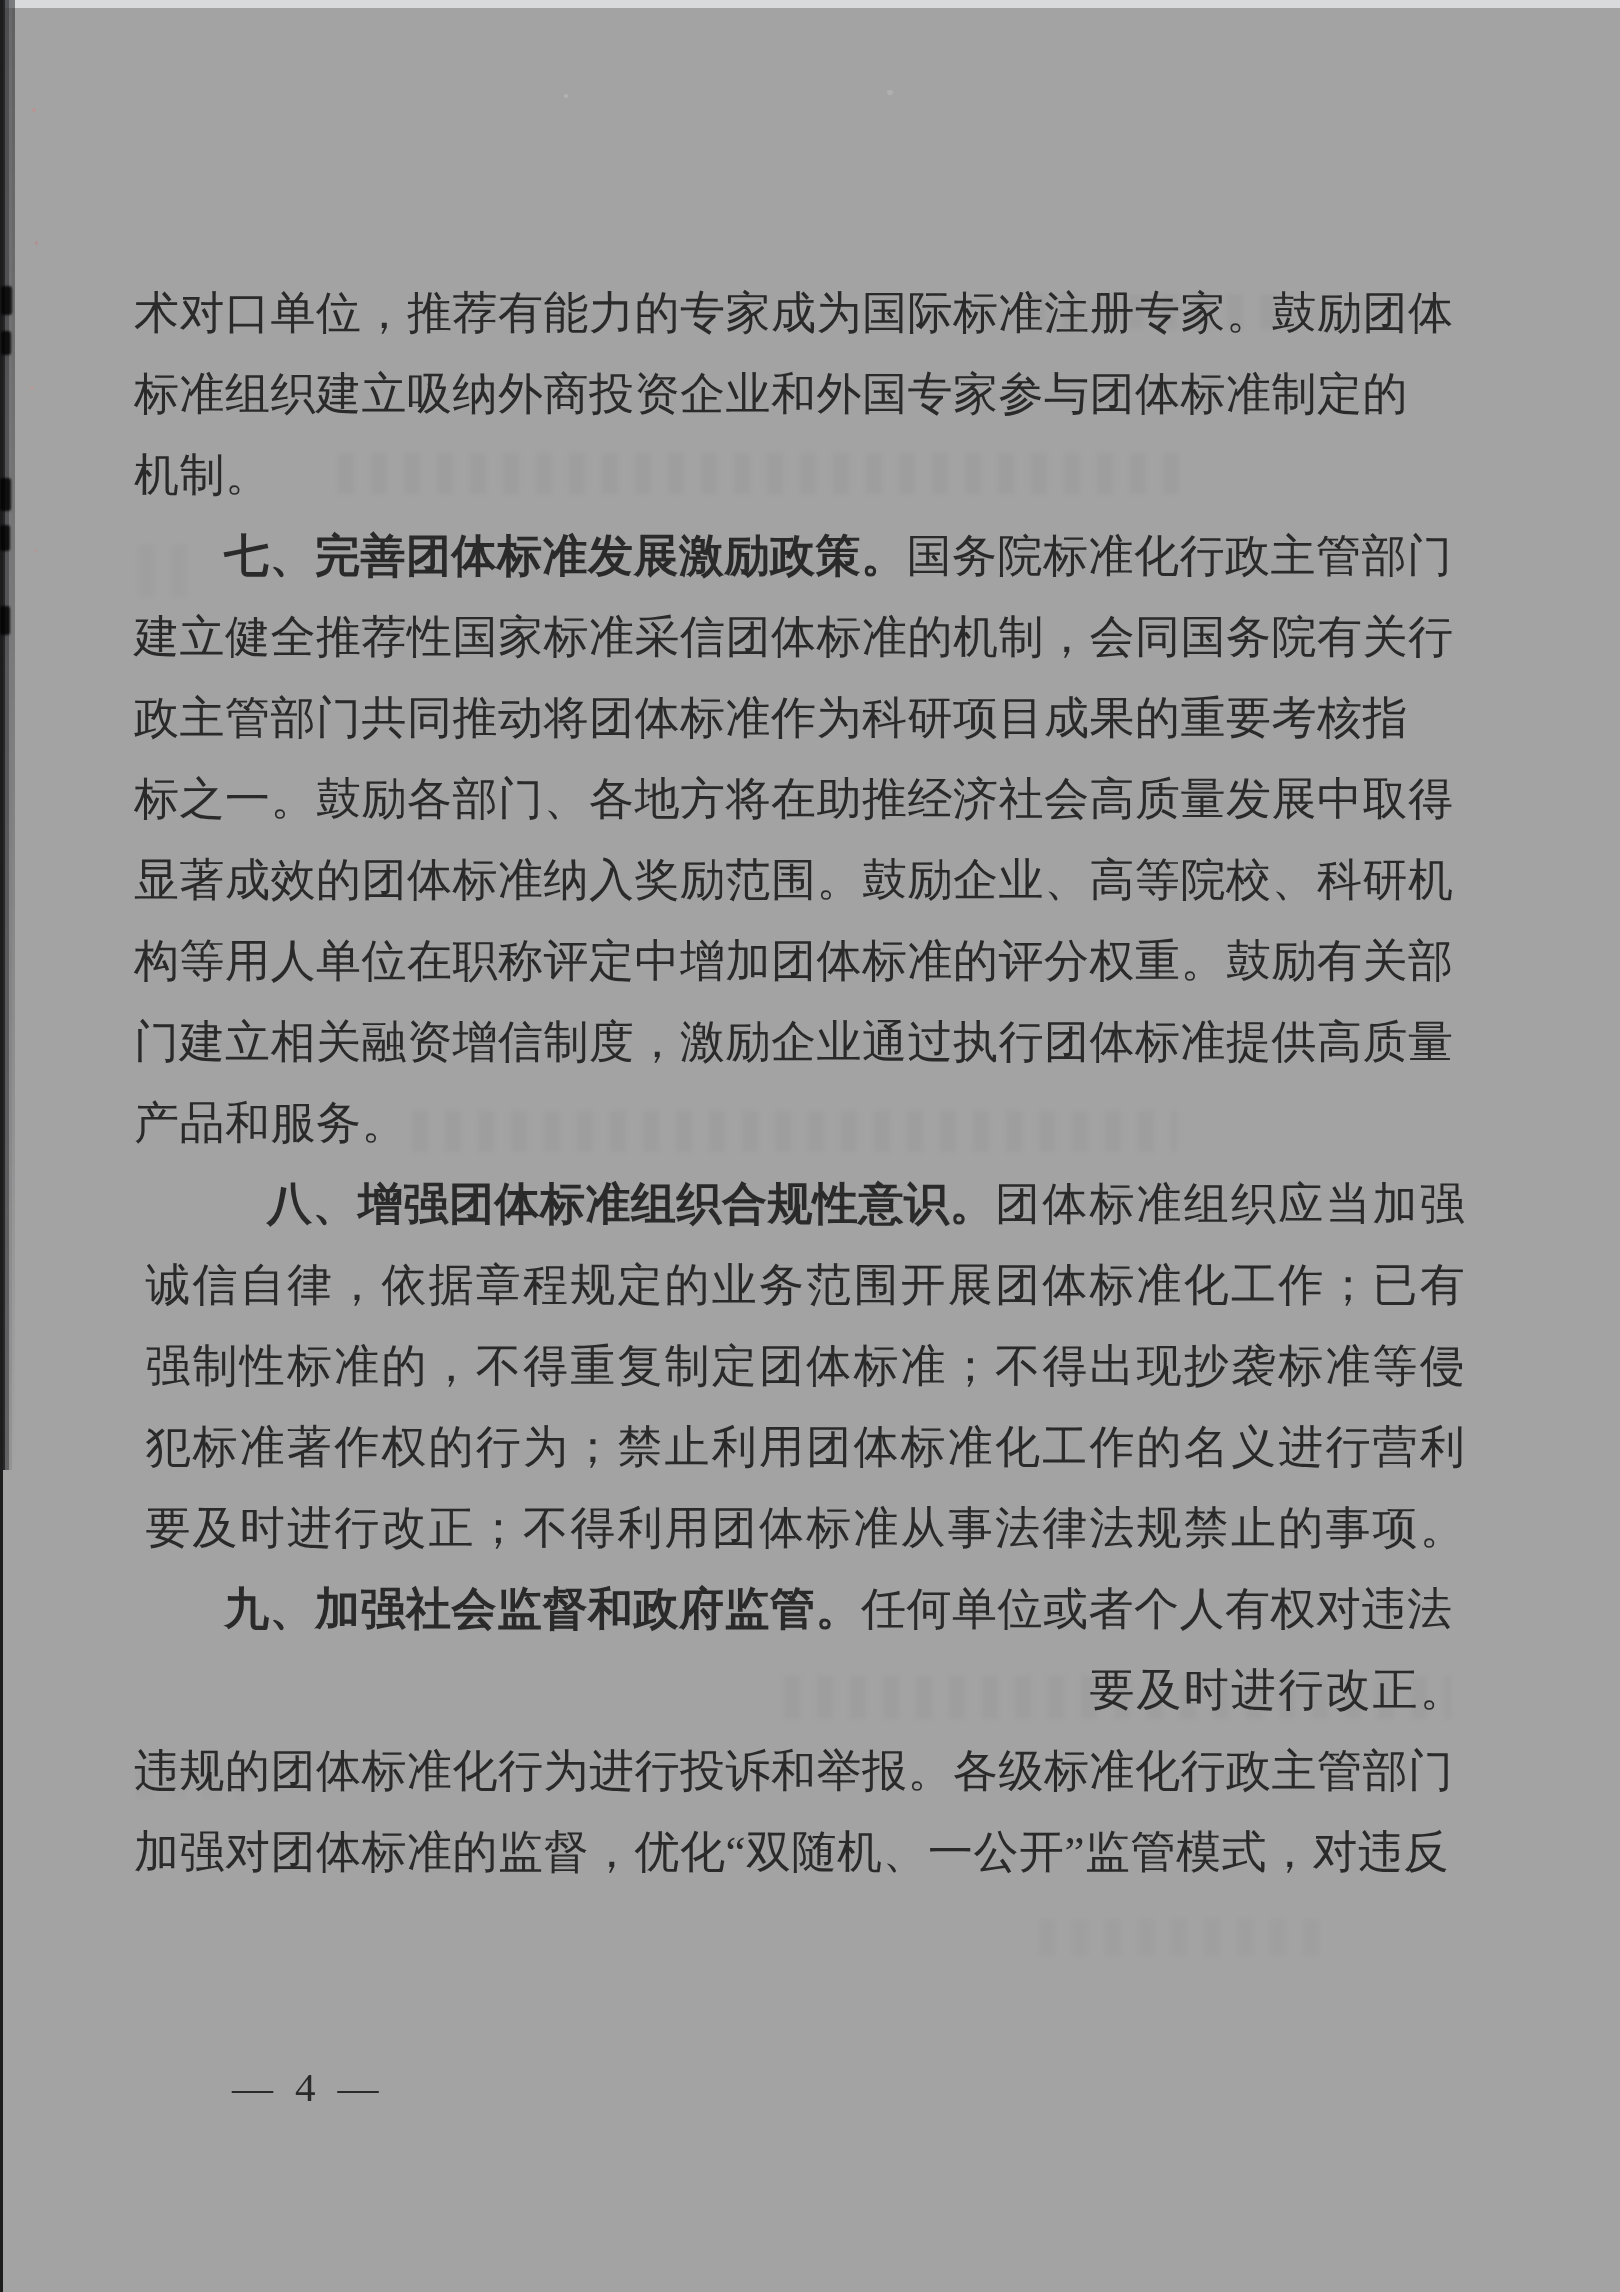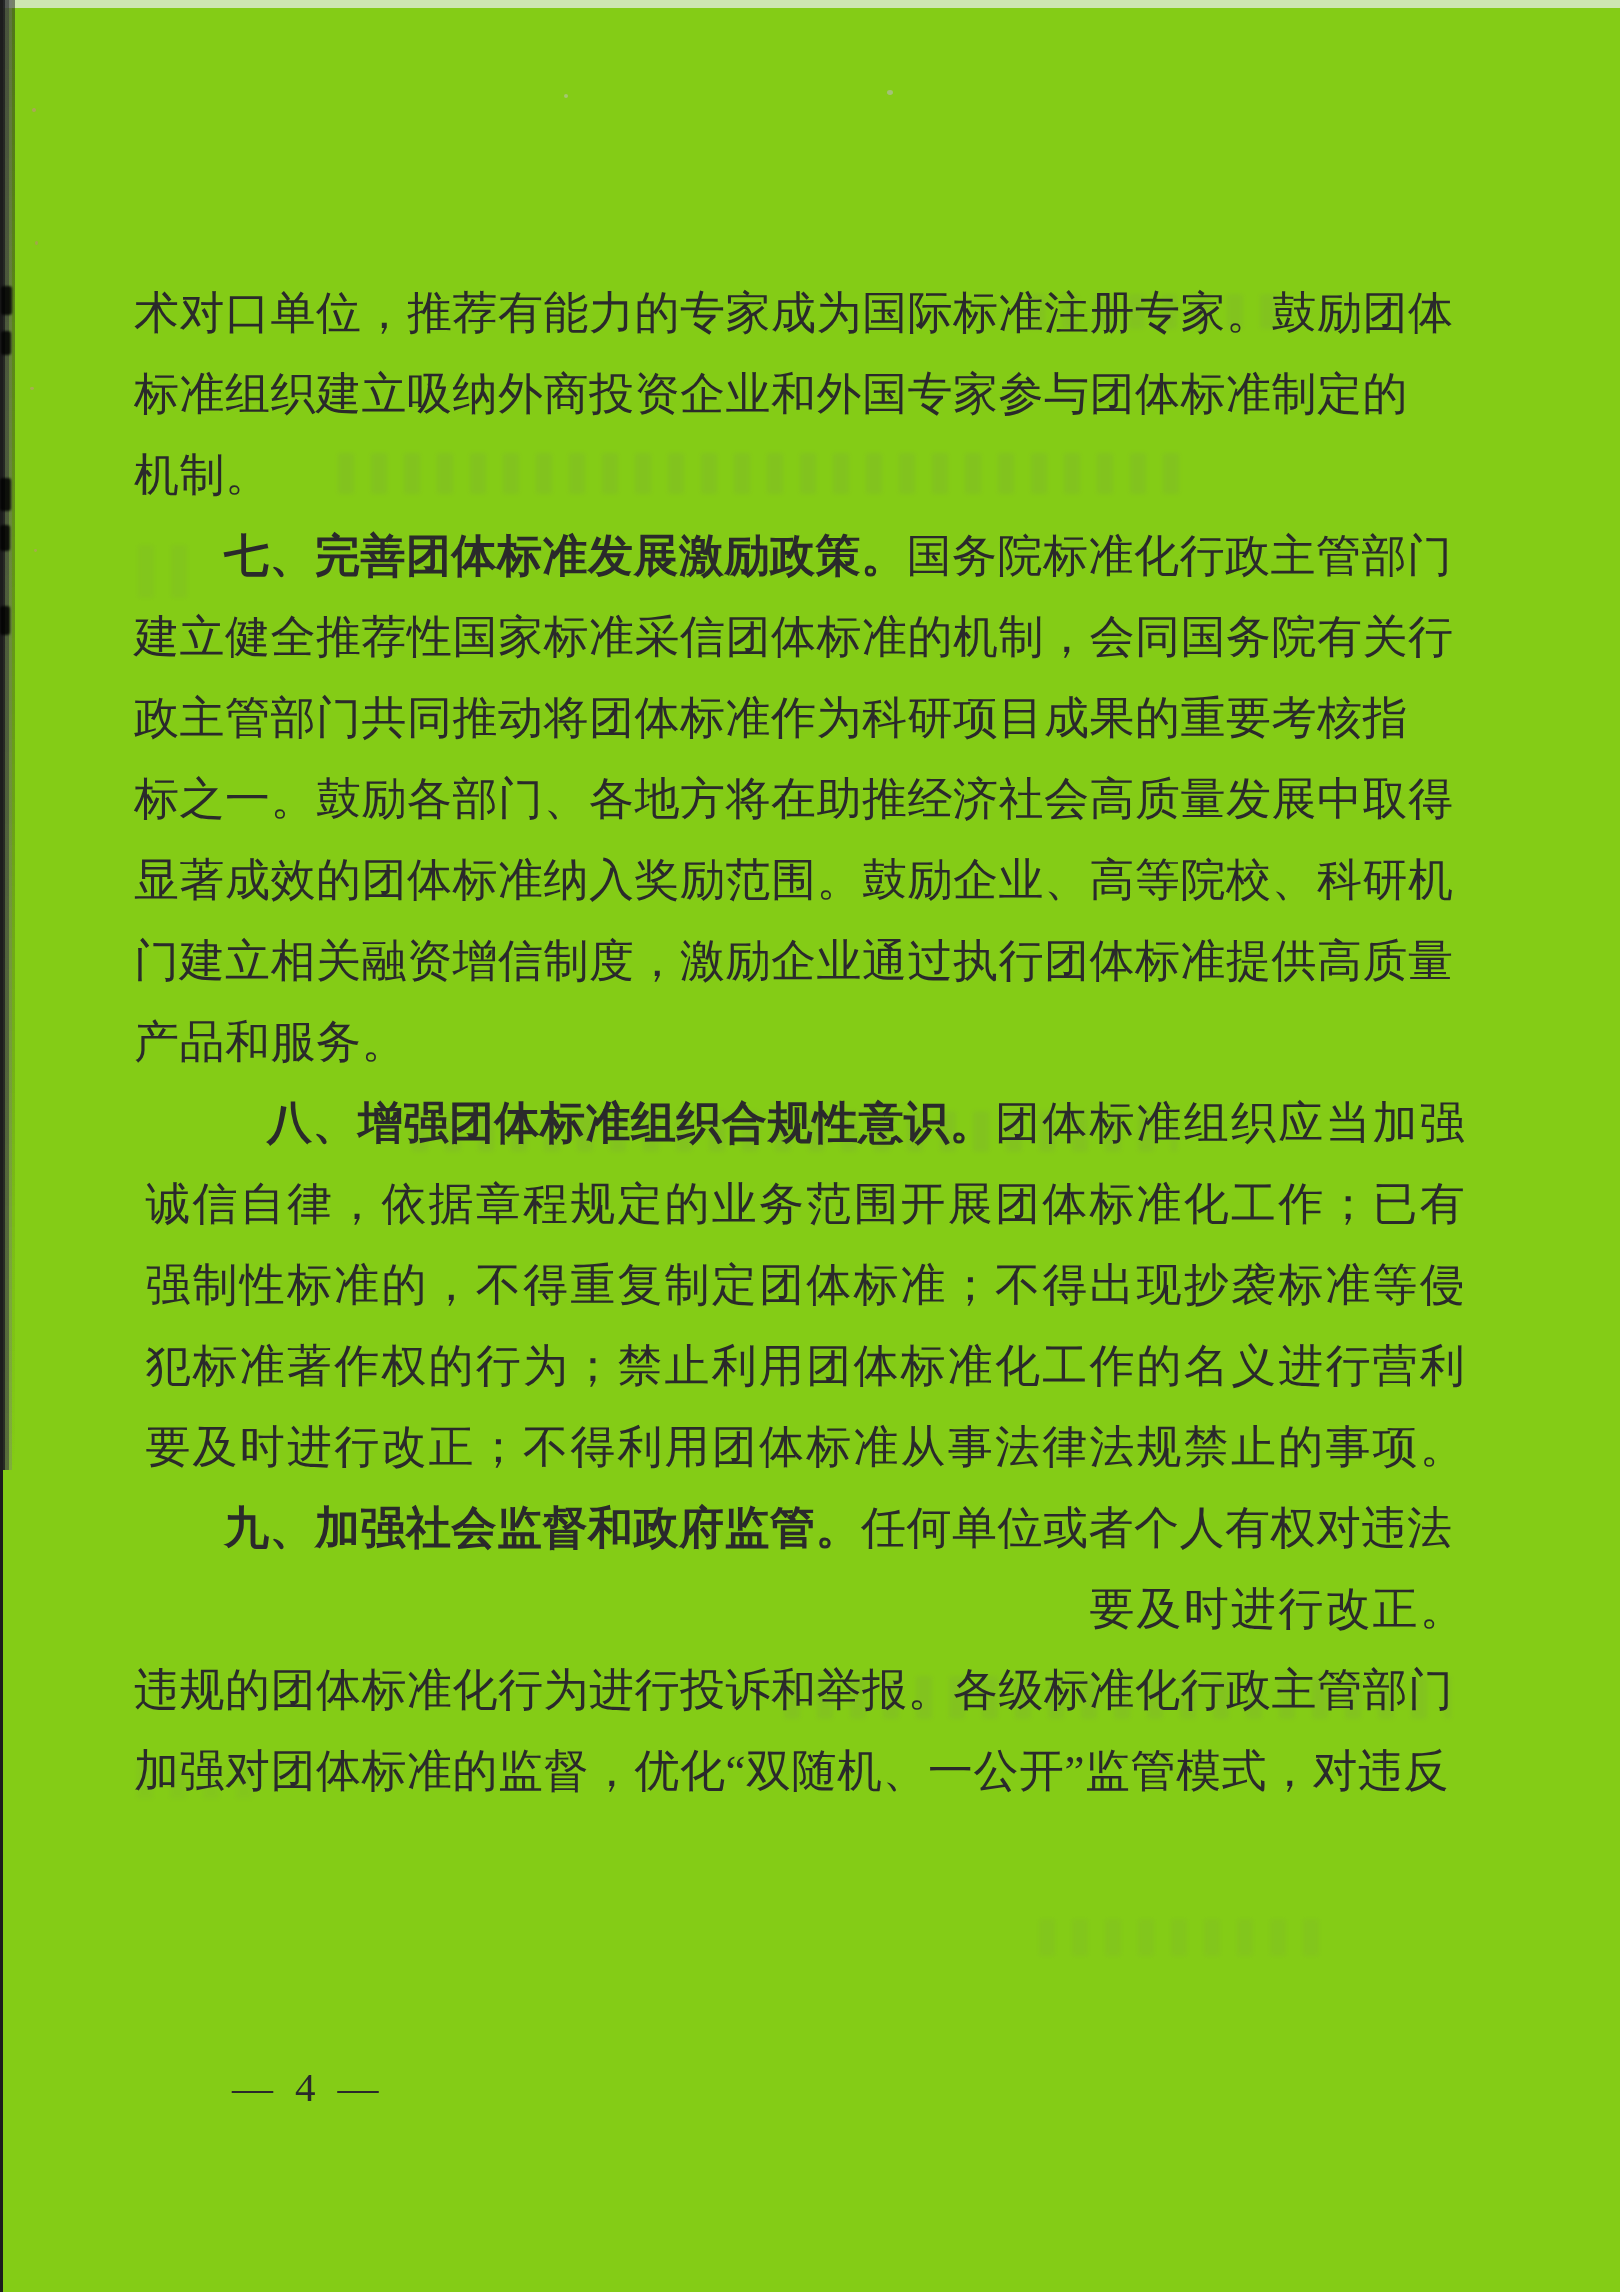--- a/index.html
+++ b/index.html
@@ -1,19 +1,19 @@
 <!DOCTYPE html>
 <html><head>
 <meta charset="utf-8">
 <style>
   html,body{margin:0;padding:0;background:#e9e9e9;}
   .page{
     position:relative;
     width:1620px;height:2293px;
-    background:#84cc16;
+    background:#a3a3a3;
     overflow:hidden;
     font-family:"Liberation Serif","DejaVu Serif",serif;
   }
   
   .top-strip{position:absolute;left:0;top:0;width:100%;height:7.8px;background:#eef1f4;opacity:.7;}
   
   .edge-line{position:absolute;left:0;top:0;width:2.9px;height:100%;background:#1d1d1d;}
   .edge-band{
     position:absolute;left:0;top:0;width:14.7px;height:1470px;
     background:linear-gradient(to right,rgba(35,35,38,.95) 0 4.9px,rgba(70,70,74,.7) 4.9px 8.8px,rgba(120,120,124,.35) 8.8px 11.8px,rgba(160,160,164,0) 11.8px),
@@ -84,20 +84,21 @@
 
   <div class="text-block">
     <div class="line"><span class="bold"></span><span>术对口单位，推荐有能力的专家成为国际标准注册专家。鼓励团体</span></div>
     <div class="line"><span class="bold"></span><span>标准组织建立吸纳外商投资企业和外国专家参与团体标准制定的</span></div>
     <div class="line"><span class="bold"></span><span>机制。</span></div>
     <div class="line indent"><span class="bold">七、完善团体标准发展激励政策。</span><span>国务院标准化行政主管部门</span></div>
     <div class="line"><span class="bold"></span><span>建立健全推荐性国家标准采信团体标准的机制，会同国务院有关行</span></div>
     <div class="line"><span class="bold"></span><span>政主管部门共同推动将团体标准作为科研项目成果的重要考核指</span></div>
     <div class="line"><span class="bold"></span><span>标之一。鼓励各部门、各地方将在助推经济社会高质量发展中取得</span></div>
     <div class="line"><span class="bold"></span><span>显著成效的团体标准纳入奖励范围。鼓励企业、高等院校、科研机</span></div>
+    <div class="line"><span class="bold"></span><span>构等用人单位在职称评定中增加团体标准的评分权重。鼓励有关部</span></div>
     <div class="line"><span class="bold"></span><span>门建立相关融资增信制度，激励企业通过执行团体标准提供高质量</span></div>
     <div class="line"><span class="bold"></span><span>产品和服务。</span></div>
     <div class="line indent p8"><span class="bold">八、增强团体标准组织合规性意识。</span><span>团体标准组织应当加强</span></div>
     <div class="line p8"><span class="bold"></span><span>诚信自律，依据章程规定的业务范围开展团体标准化工作；已有</span></div>
     <div class="line p8"><span class="bold"></span><span>强制性标准的，不得重复制定团体标准；不得出现抄袭标准等侵</span></div>
     <div class="line p8"><span class="bold"></span><span>犯标准著作权的行为；禁止利用团体标准化工作的名义进行营利</span></div>
     <div class="line p8"><span class="bold"></span><span>要及时进行改正；不得利用团体标准从事法律法规禁止的事项。</span></div>
     <div class="line indent"><span class="bold">九、加强社会监督和政府监管。</span><span>任何单位或者个人有权对违法</span></div>
     <div class="line p8"><span class="bold"></span><span>要及时进行改正。</span></div>
     <div class="line"><span class="bold"></span><span>违规的团体标准化行为进行投诉和举报。各级标准化行政主管部门</span></div>

